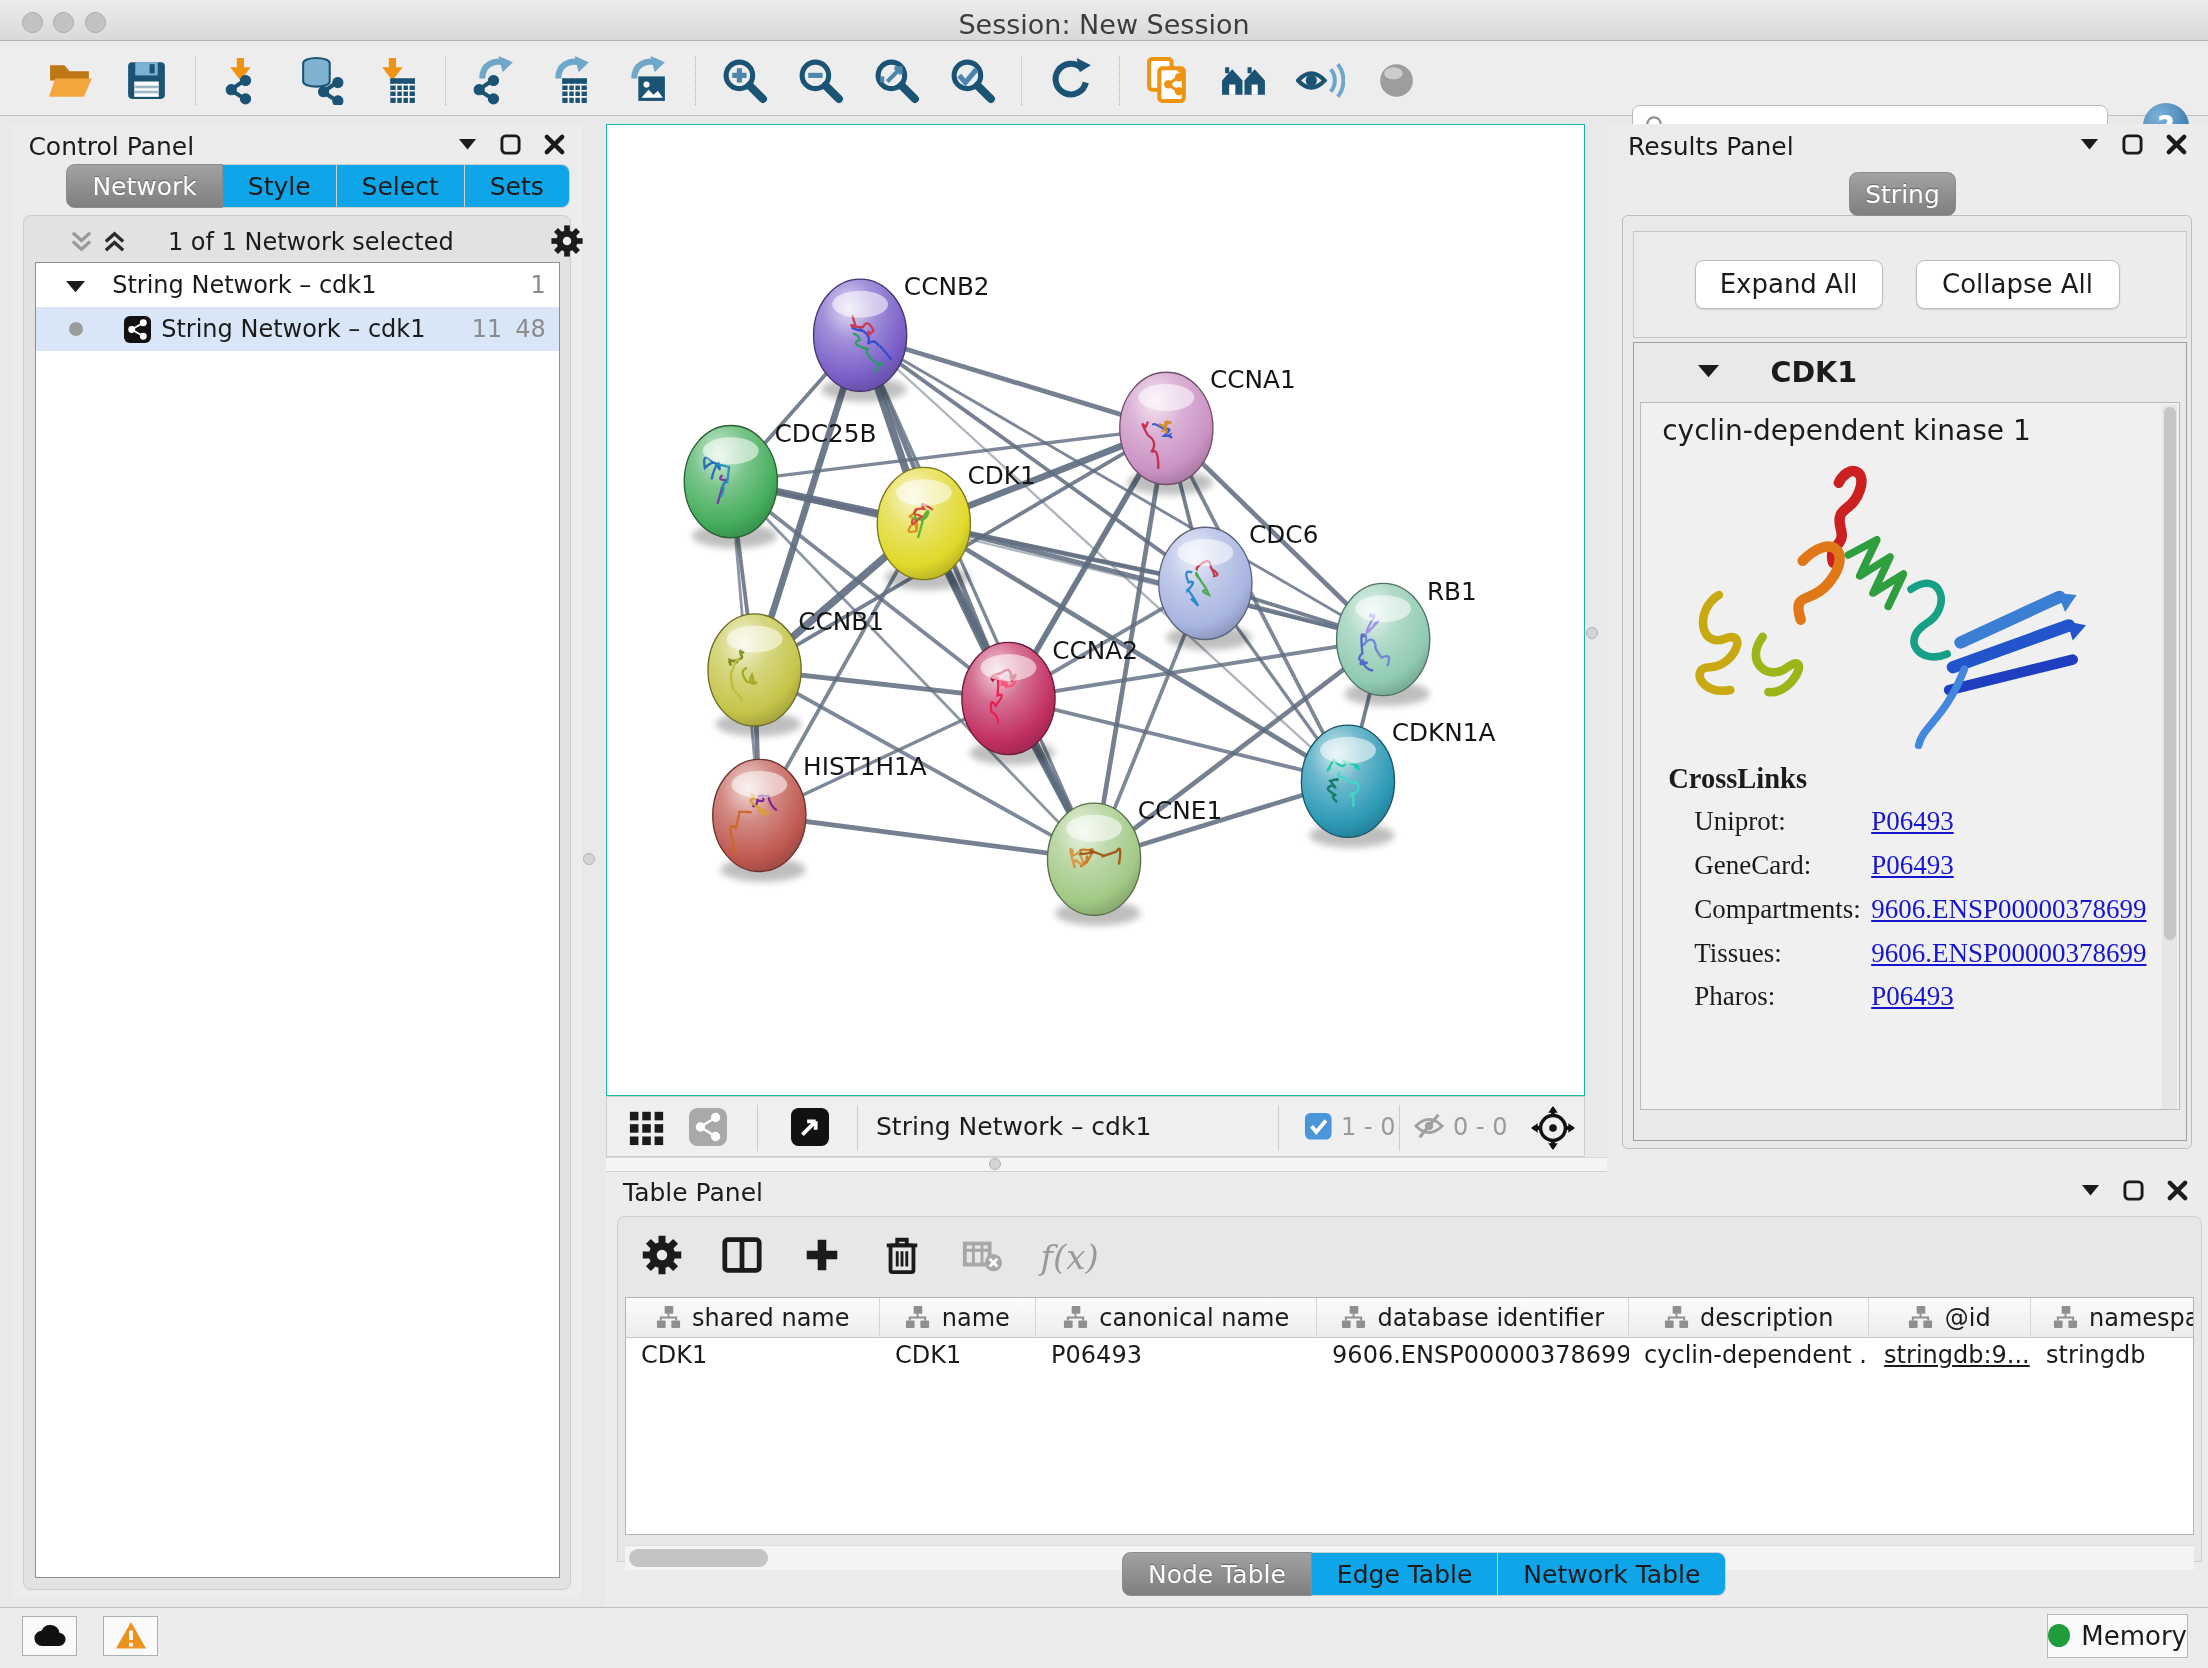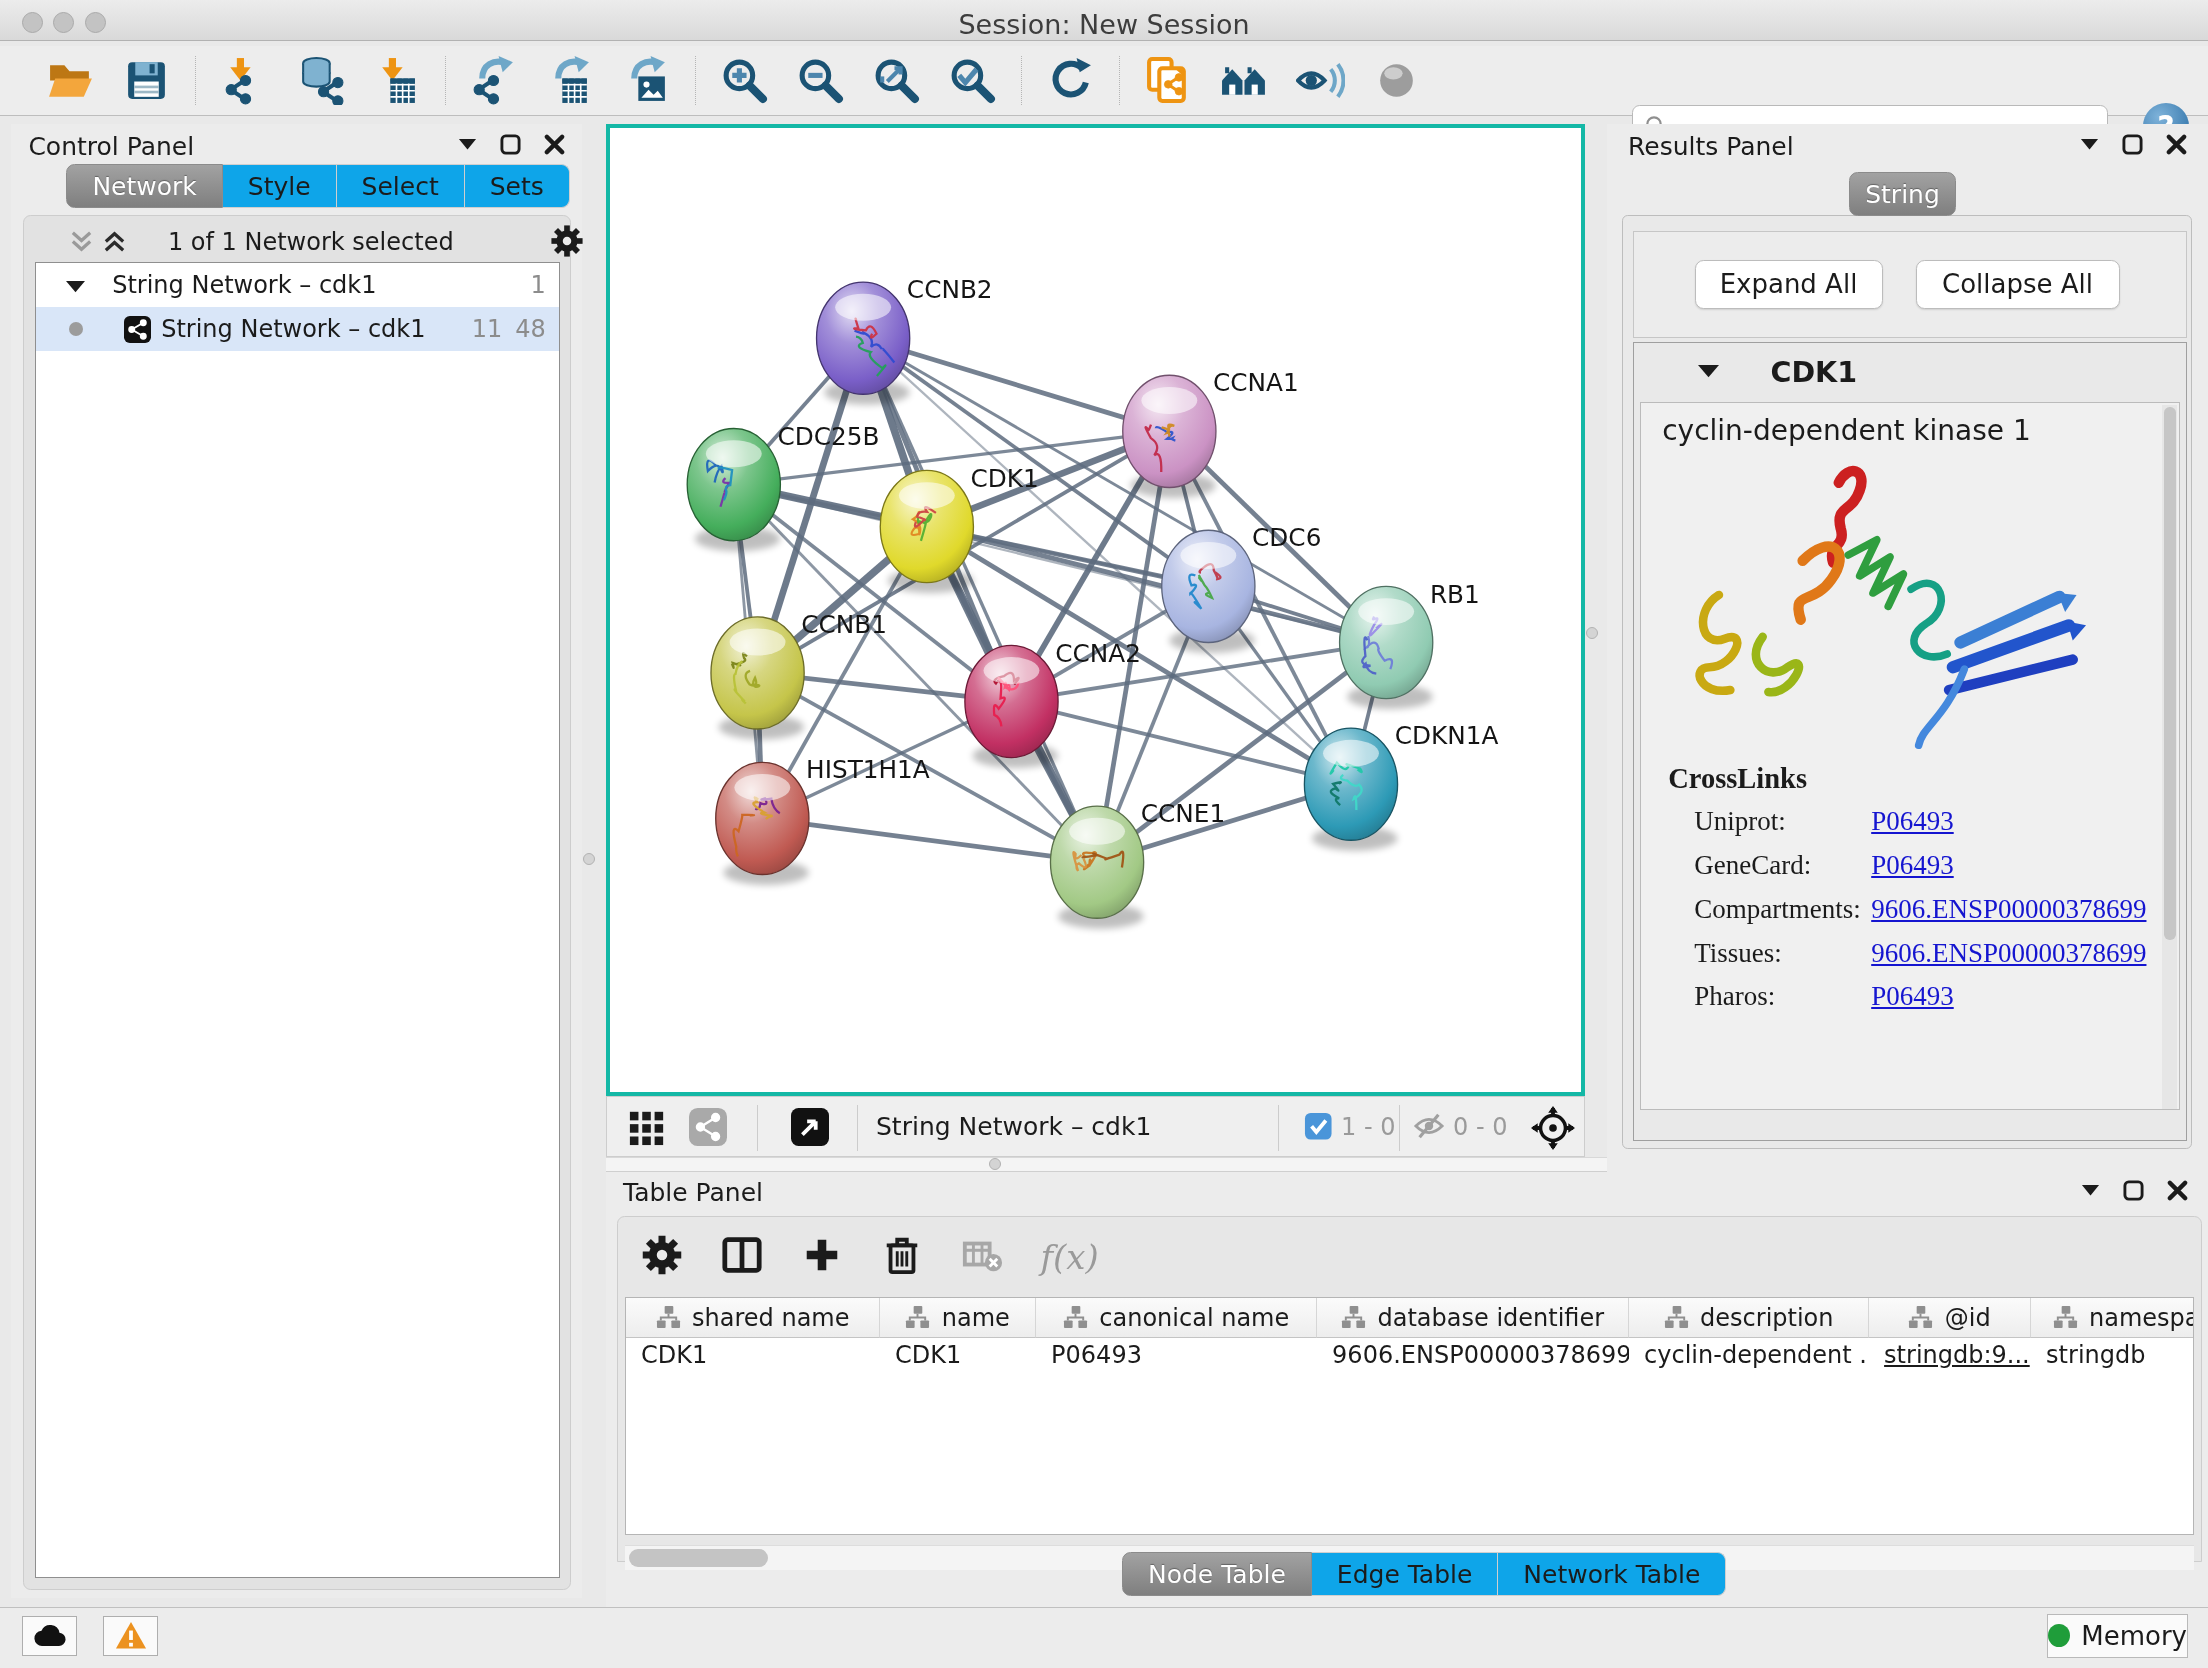--- a/index.html
+++ b/index.html
@@ -56,21 +56,21 @@
   .cp-toolrow { position:absolute; left:14px; top:5.7px; width:100%; height:38px; }
   .cp-status { position:absolute; width:100%; text-align:center; top:6.7px; font-size:24px; }
   .netlist { position:absolute; left:11.4px; top:46px; width:525px; height:1316px;
     background:#fff; border:1px solid #8f8f8f; }
   .trow { position:relative; width:100%; height:44px; display:flex; align-items:center; font-size:24px; }
   .trow.sel { background:#d9e6f8; }
   .tcount { color:#8c8c8c; }
 
   
   .netcanvas { position:absolute; left:606px; top:124px; width:979px; height:972px;
-    background:#fff; border:4px solid #14b8a6; }
+    background:#fff; border:1px solid #14b8a6; }
   .netstatus { position:absolute; left:606px; top:1096px; width:979px; height:61px;
     background:#efefef; border:1px solid #cdcdcd; }
   .nsdiv { position:absolute; top:7.6px; width:0; height:46px; border-left:1px solid #cccccc; }
   .nsname { position:absolute; left:269px; top:15px; font-size:25px; }
   .nscount { font-size:24px; color:#9a9a9a; }
   .splitstrip { position:absolute; left:606px; top:1157px; width:1603px; height:15px;
     background:#f4f4f4; border-top:1px solid #d8d8d8; border-bottom:1px solid #cfcfcf; }
   .sdot { position:absolute; width:12.4px; height:12.4px; border-radius:50%;
     background:#d4d4d4; border:1px solid #b2b2b2; }
 

